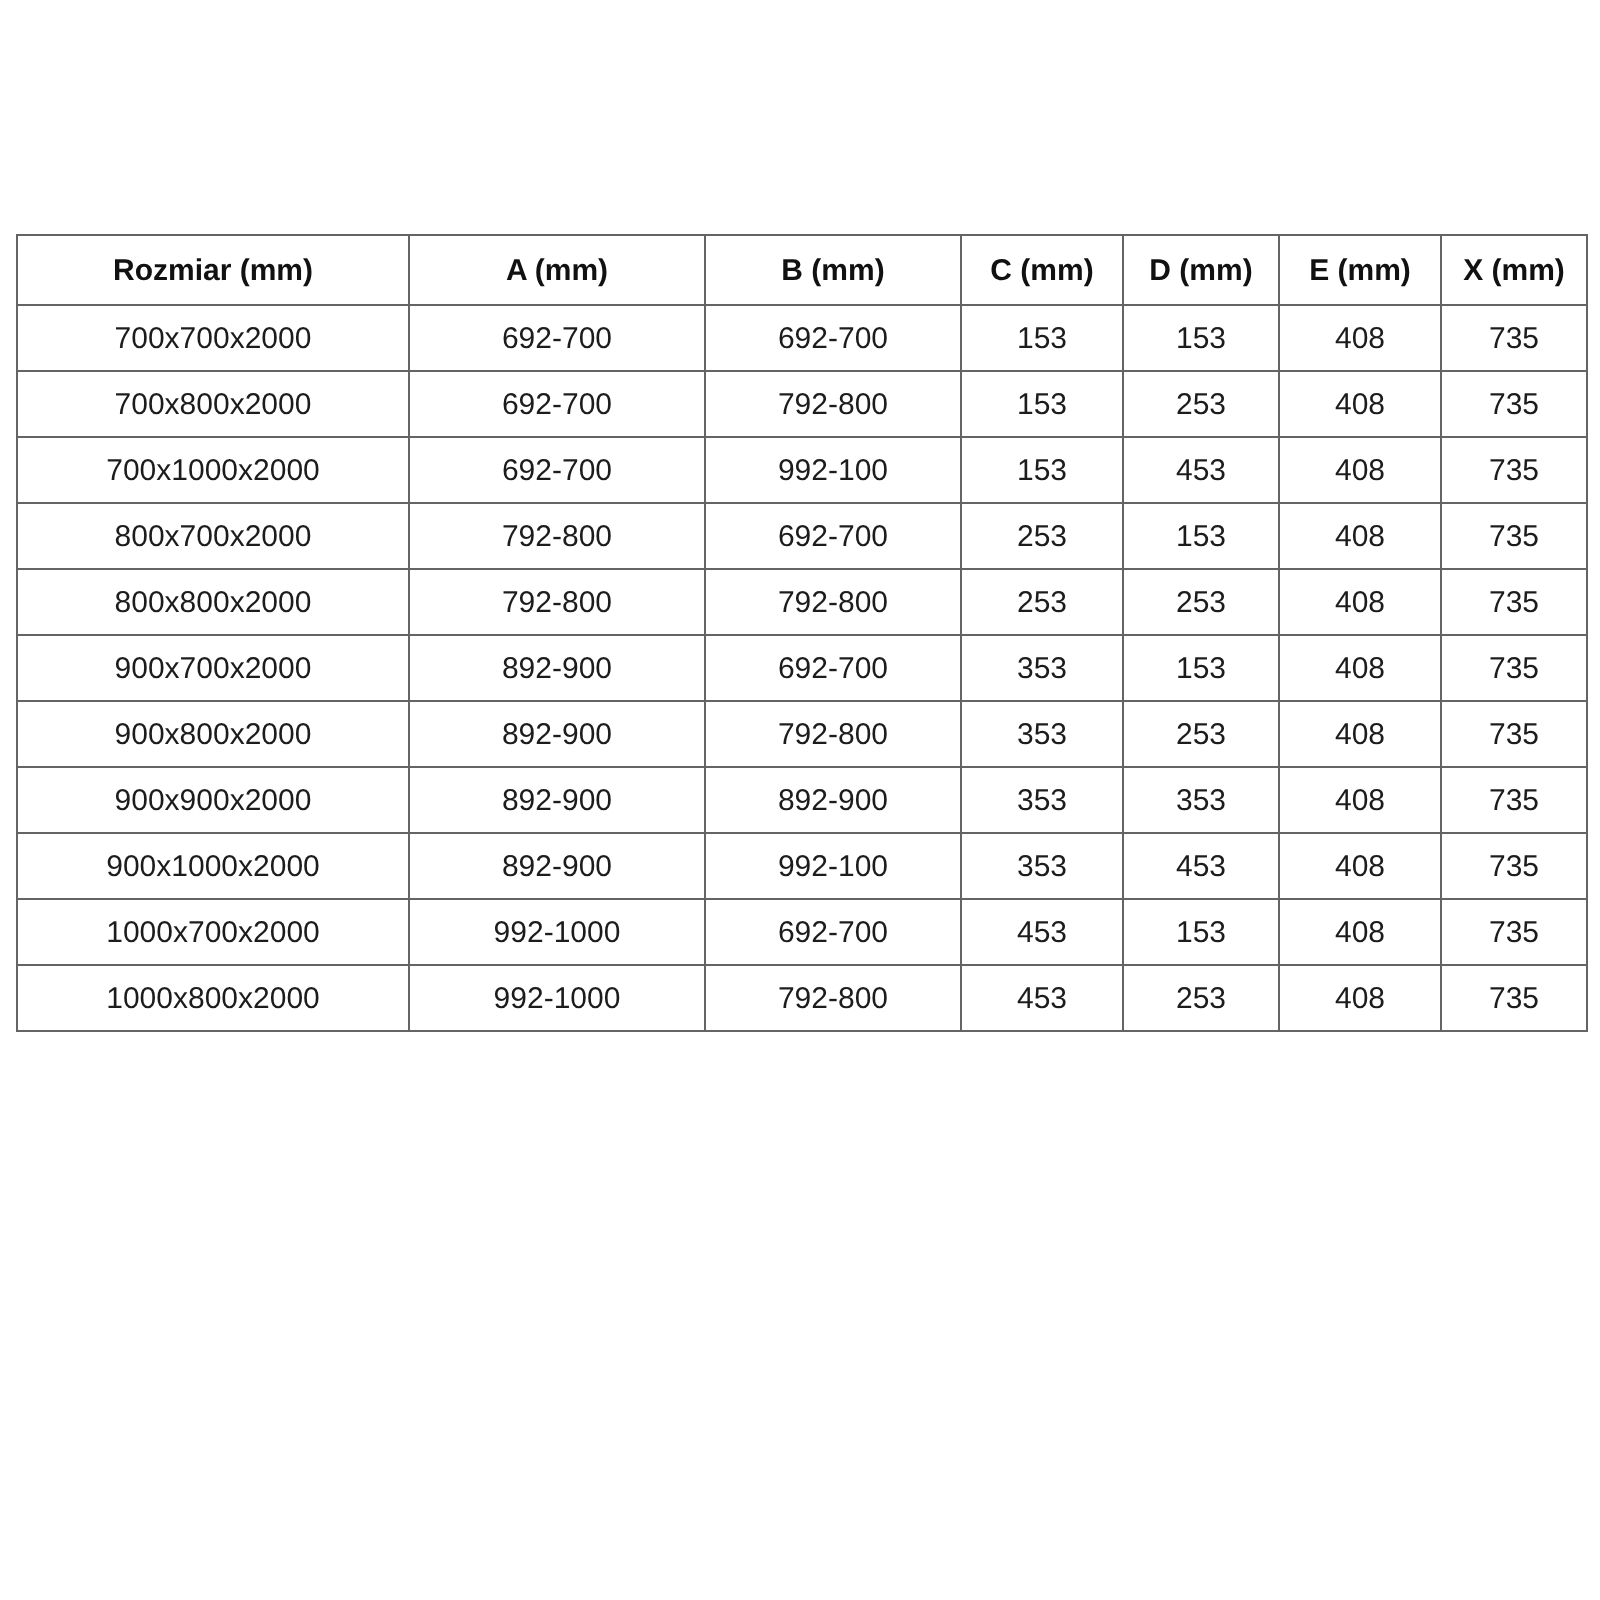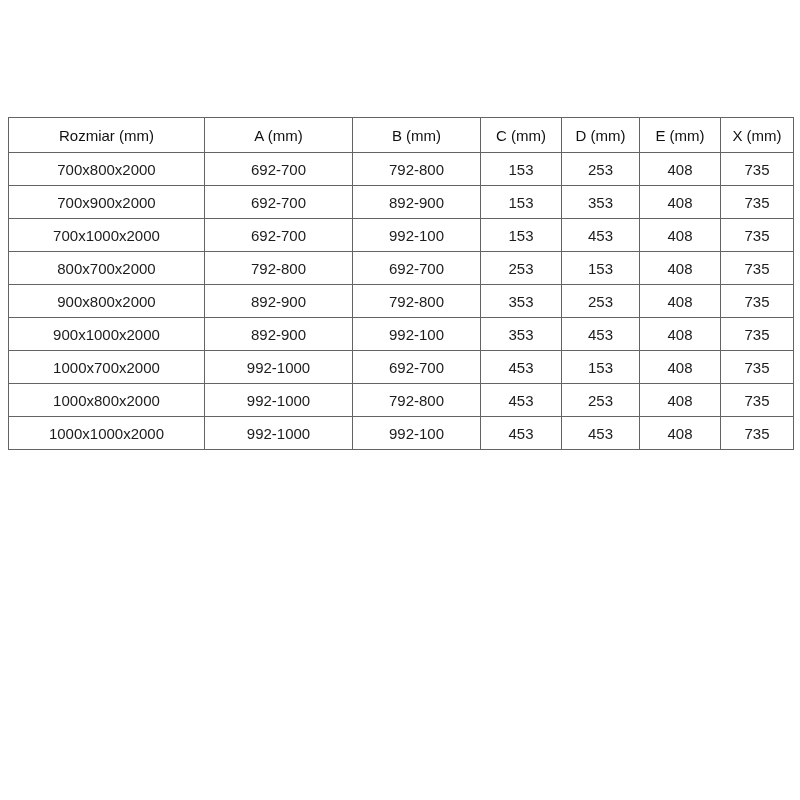--- a/index.html
+++ b/index.html
@@ -31,21 +31,21 @@
     vertical-align: middle;
     padding: 0;
     color: #1c1c1c;
     font-size: 15px;
     line-height: 1;
     overflow: hidden;
     white-space: nowrap;
   }
   .spec-table th {
     height: 34px;
-    font-weight: normal;
+    font-weight: bold;
     color: #111111;
   }
   .spec-table td {
     height: 32px;
     font-weight: normal;
   }
   col.c-rozmiar { width: 196px; }
   col.c-a { width: 148px; }
   col.c-b { width: 128px; }
   col.c-c { width: 81px; }
@@ -73,35 +73,35 @@
         <th>A (mm)</th>
         <th>B (mm)</th>
         <th>C (mm)</th>
         <th>D (mm)</th>
         <th>E (mm)</th>
         <th>X (mm)</th>
       </tr>
     </thead>
     <tbody>
 
+    <tr>
+        <td>700x700x2000</td>
+        <td>692-700</td>
+        <td>692-700</td>
+        <td>153</td>
+        <td>153</td>
+        <td>408</td>
+        <td>735</td>
+      </tr>
         <tr>
         <td>700x800x2000</td>
         <td>692-700</td>
         <td>792-800</td>
         <td>153</td>
         <td>253</td>
-        <td>408</td>
-        <td>735</td>
-      </tr>
-        <tr>
-        <td>700x900x2000</td>
-        <td>692-700</td>
-        <td>892-900</td>
-        <td>153</td>
-        <td>353</td>
         <td>408</td>
         <td>735</td>
       </tr>
         <tr>
         <td>700x1000x2000</td>
         <td>692-700</td>
         <td>992-100</td>
         <td>153</td>
         <td>453</td>
         <td>408</td>
@@ -110,25 +110,52 @@
         <tr>
         <td>800x700x2000</td>
         <td>792-800</td>
         <td>692-700</td>
         <td>253</td>
         <td>153</td>
         <td>408</td>
         <td>735</td>
       </tr>
         <tr>
+        <td>800x800x2000</td>
+        <td>792-800</td>
+        <td>792-800</td>
+        <td>253</td>
+        <td>253</td>
+        <td>408</td>
+        <td>735</td>
+      </tr>
+        <tr>
+        <td>900x700x2000</td>
+        <td>892-900</td>
+        <td>692-700</td>
+        <td>353</td>
+        <td>153</td>
+        <td>408</td>
+        <td>735</td>
+      </tr>
+        <tr>
         <td>900x800x2000</td>
         <td>892-900</td>
         <td>792-800</td>
         <td>353</td>
         <td>253</td>
+        <td>408</td>
+        <td>735</td>
+      </tr>
+        <tr>
+        <td>900x900x2000</td>
+        <td>892-900</td>
+        <td>892-900</td>
+        <td>353</td>
+        <td>353</td>
         <td>408</td>
         <td>735</td>
       </tr>
         <tr>
         <td>900x1000x2000</td>
         <td>892-900</td>
         <td>992-100</td>
         <td>353</td>
         <td>453</td>
         <td>408</td>
@@ -145,24 +172,15 @@
       </tr>
         <tr>
         <td>1000x800x2000</td>
         <td>992-1000</td>
         <td>792-800</td>
         <td>453</td>
         <td>253</td>
         <td>408</td>
         <td>735</td>
       </tr>
-        <tr>
-        <td>1000x1000x2000</td>
-        <td>992-1000</td>
-        <td>992-100</td>
-        <td>453</td>
-        <td>453</td>
-        <td>408</td>
-        <td>735</td>
-      </tr>
       </tbody>
   </table>
 </div>
 
 </body></html>

